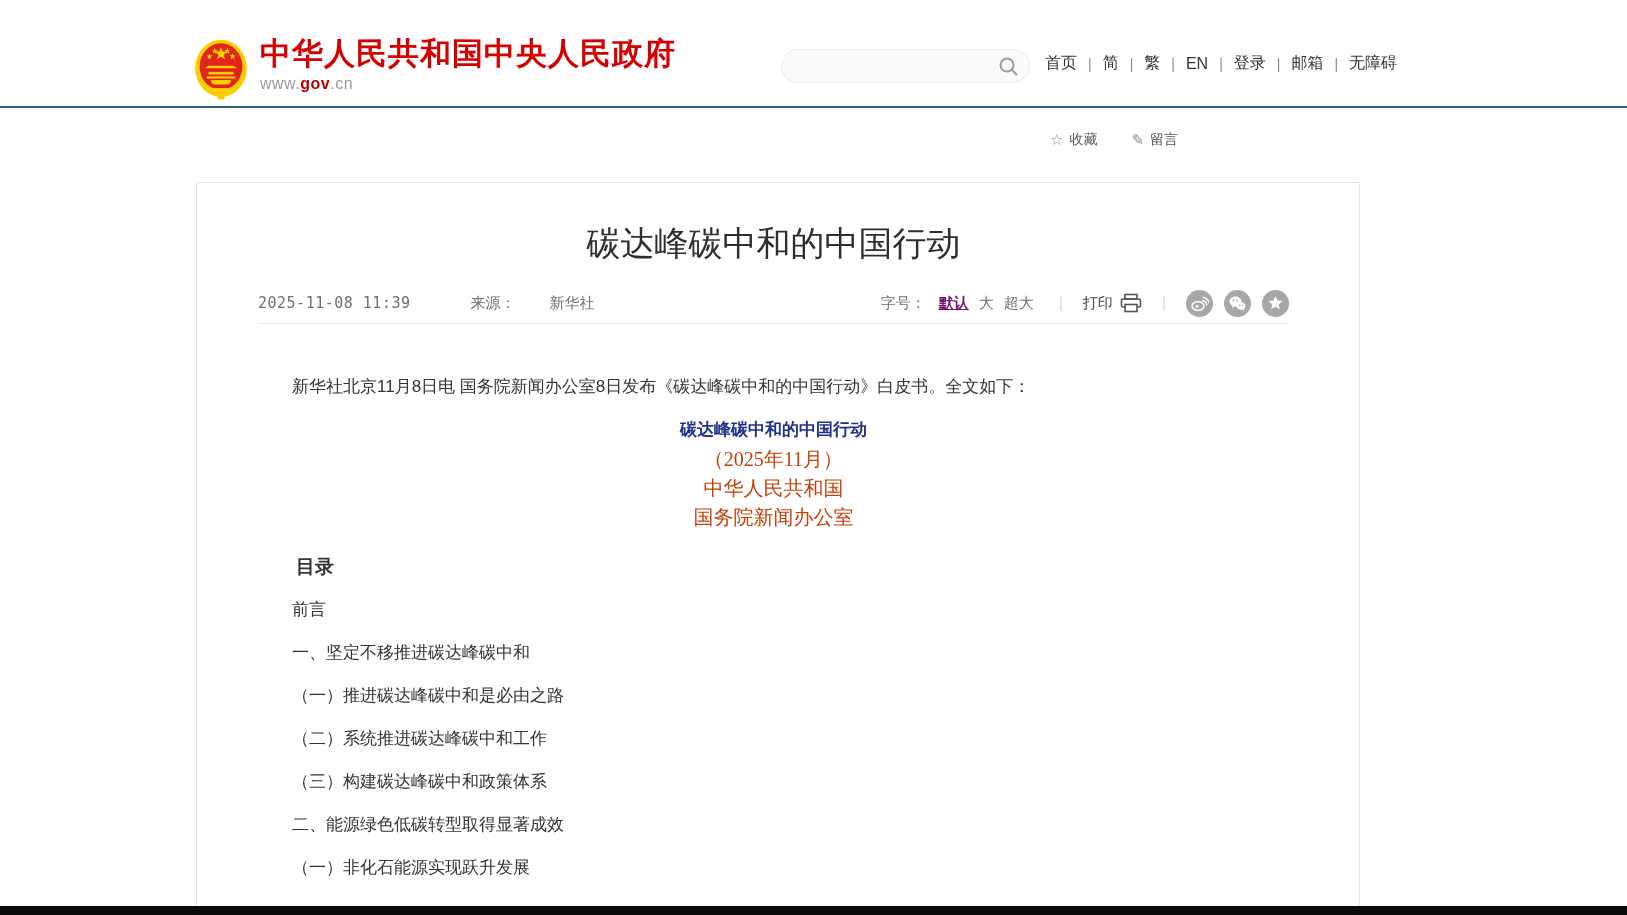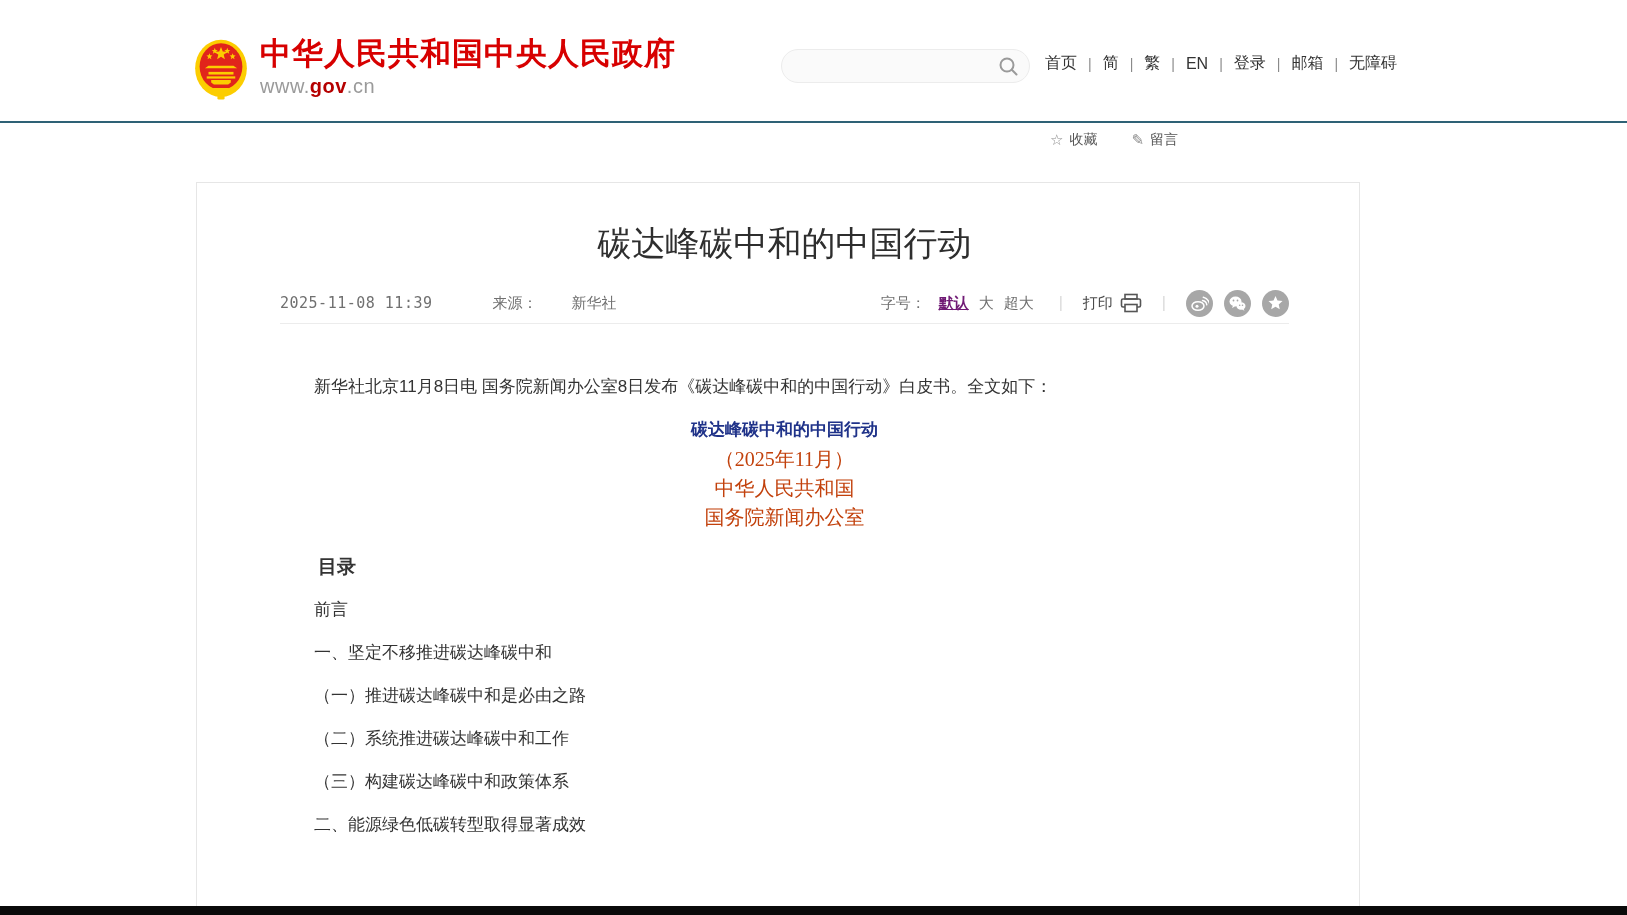--- a/index.html
+++ b/index.html
@@ -1,26 +1,26 @@
 <!DOCTYPE html>
 <html><head>
 <meta charset="utf-8">
 <style>
   * { margin:0; padding:0; box-sizing:border-box; }
   html,body { width:1627px; height:915px; overflow:hidden; background:#fff;
     font-family:"Liberation Sans","DejaVu Sans",sans-serif; }
   body { position:relative; }
 
   
-  .site-header { position:absolute; left:0; top:0; width:100%; height:123px;
+  .site-header { position:absolute; left:0; top:0; width:100%; height:108px;
     background:#fff; border-bottom:2px solid #2e6175; }
   .brand { position:absolute; left:194px; top:36px; display:flex; align-items:flex-start; }
   .emblem { width:54px; height:66px; margin-right:12px; margin-top:2px; }
   .brand-title { font-size:31px; font-weight:bold; color:#d70000; letter-spacing:1px; line-height:36px; }
-  .brand-url { font-size:20px; color:#9a9a9a; margin-top:3px; letter-spacing:.5px; }
+  .brand-url { font-size:16px; color:#9a9a9a; margin-top:3px; letter-spacing:.5px; }
   .brand-url .gov { color:#b50000; font-weight:bold; }
 
   .search-box { position:absolute; left:781px; top:49px; width:249px; height:34px;
     background:#fafafa; border:1px solid #ececec; border-radius:17px; }
   .search-box input { position:absolute; left:16px; top:0; width:195px; height:32px;
     border:none; outline:none; background:transparent; font-size:15px; color:#333; }
   .search-icon { position:absolute; right:10px; top:6px; }
 
   .top-nav { position:absolute; left:1045px; top:53px; display:flex; align-items:center;
     font-size:16px; color:#333; }
@@ -29,21 +29,21 @@
   .top-nav .nav-sep { color:#8a8a8a; font-size:14px; }
 
   
   .actions { position:absolute; left:1050px; top:131px; display:flex; align-items:center;
     gap:34px; font-size:14px; color:#555; }
   .action { display:flex; align-items:center; gap:6px; cursor:pointer; }
   .action .ic { font-size:15px; color:#8d8d8d; }
 
   
   .card { position:absolute; left:196px; top:182px; width:1164px; height:733px;
-    background:#fff; border:1px solid #e6e6e6; border-bottom:none; padding:0 70px 0 83px; }
+    background:#fff; border:1px solid #e6e6e6; border-bottom:none; padding:0 70px 0 61px; }
 
   .article-title { margin-top:40px; text-align:center; font-size:34px; line-height:40px;
     font-weight:400; color:#2e2e2e; }
 
   .meta-row { margin-top:35px; display:flex; justify-content:space-between; align-items:center;
     height:26px; padding-bottom:15px; border-bottom:1px solid #ececec; font-size:15px; color:#707070; }
   .meta-left { display:flex; align-items:center;gap:28px; }
   .meta-date { font-family:"DejaVu Sans Mono","Liberation Mono",monospace; letter-spacing:.5px; }
   .meta-source-label { margin-left:32px; }
   .meta-source { margin-left:6px; }
@@ -196,17 +196,18 @@
     <p class="doc-center">中华人民共和国</p>
     <p class="doc-center last">国务院新闻办公室</p>
     <p class="toc-heading">目录</p>
     <div id="toc-list">
         <p class="toc-item">前言</p>
         <p class="toc-item">一、坚定不移推进碳达峰碳中和</p>
         <p class="toc-item">（一）推进碳达峰碳中和是必由之路</p>
         <p class="toc-item">（二）系统推进碳达峰碳中和工作</p>
         <p class="toc-item">（三）构建碳达峰碳中和政策体系</p>
         <p class="toc-item">二、能源绿色低碳转型取得显著成效</p>
+        <p class="toc-item">（一）非化石能源实现跃升发展</p>
       </div>
   </div>
 </div>
 
 <div class="bottom-bar"></div>
 
 </body></html>

